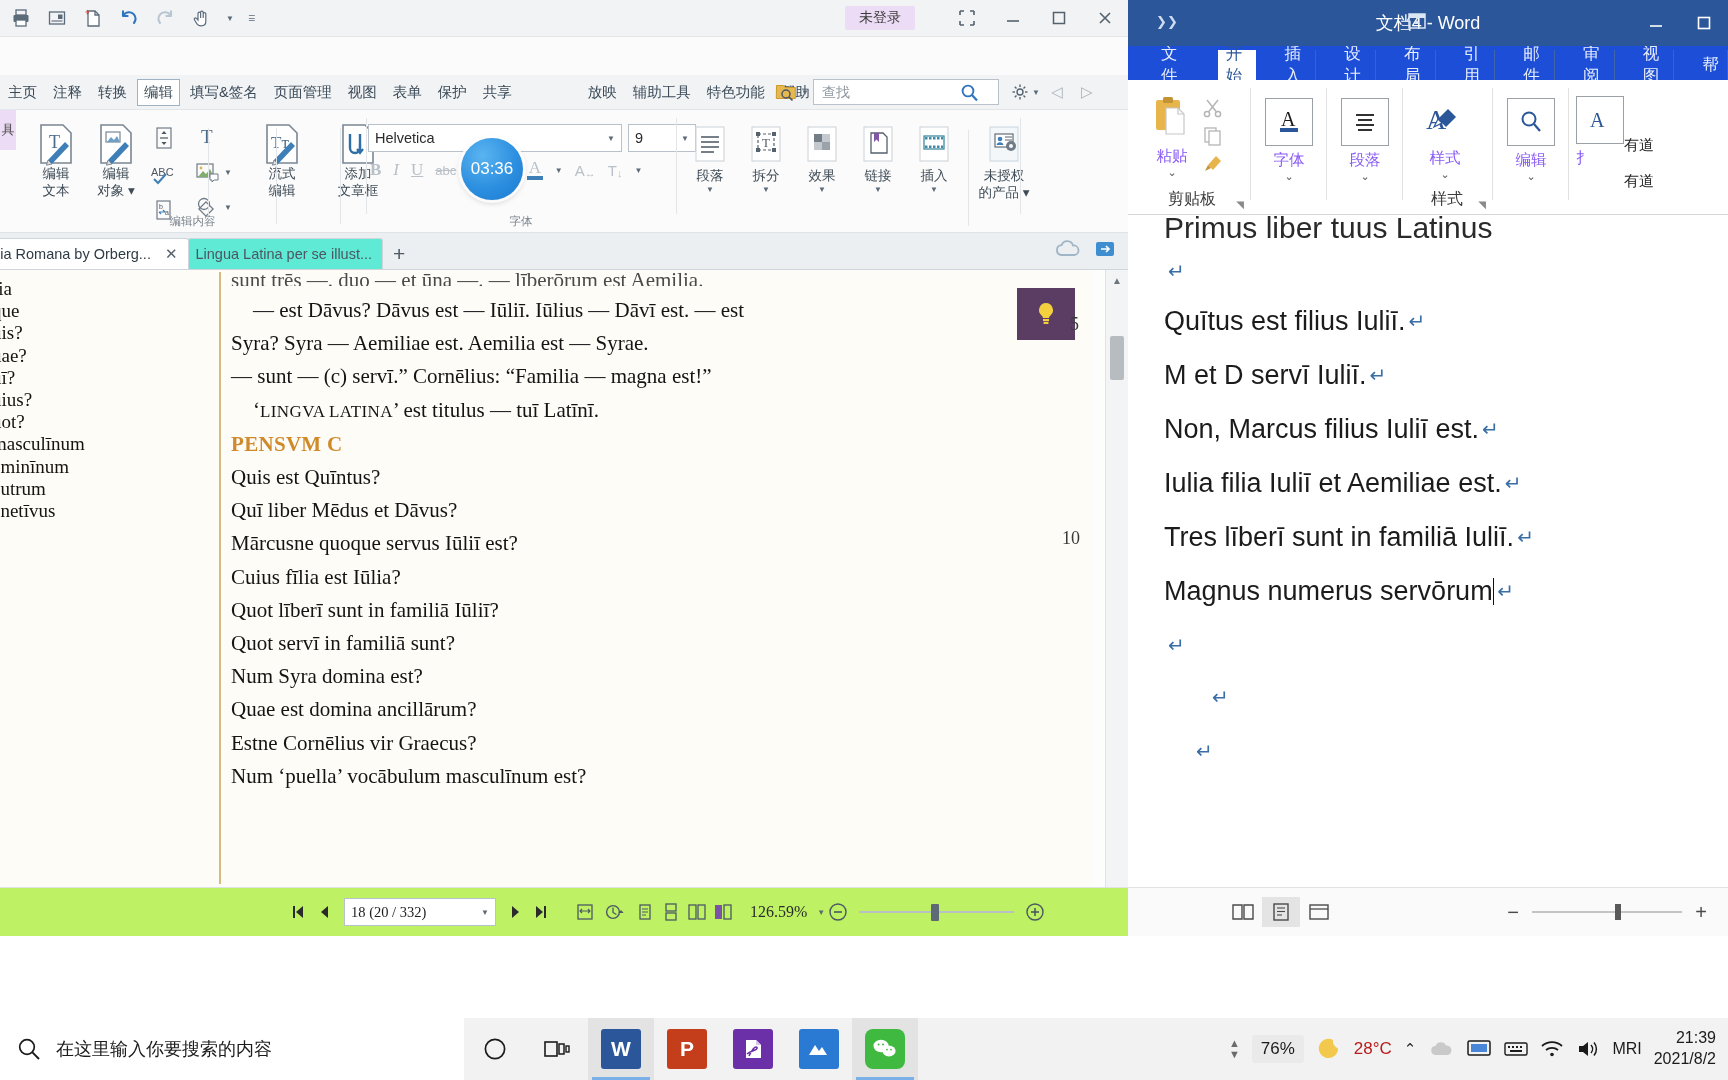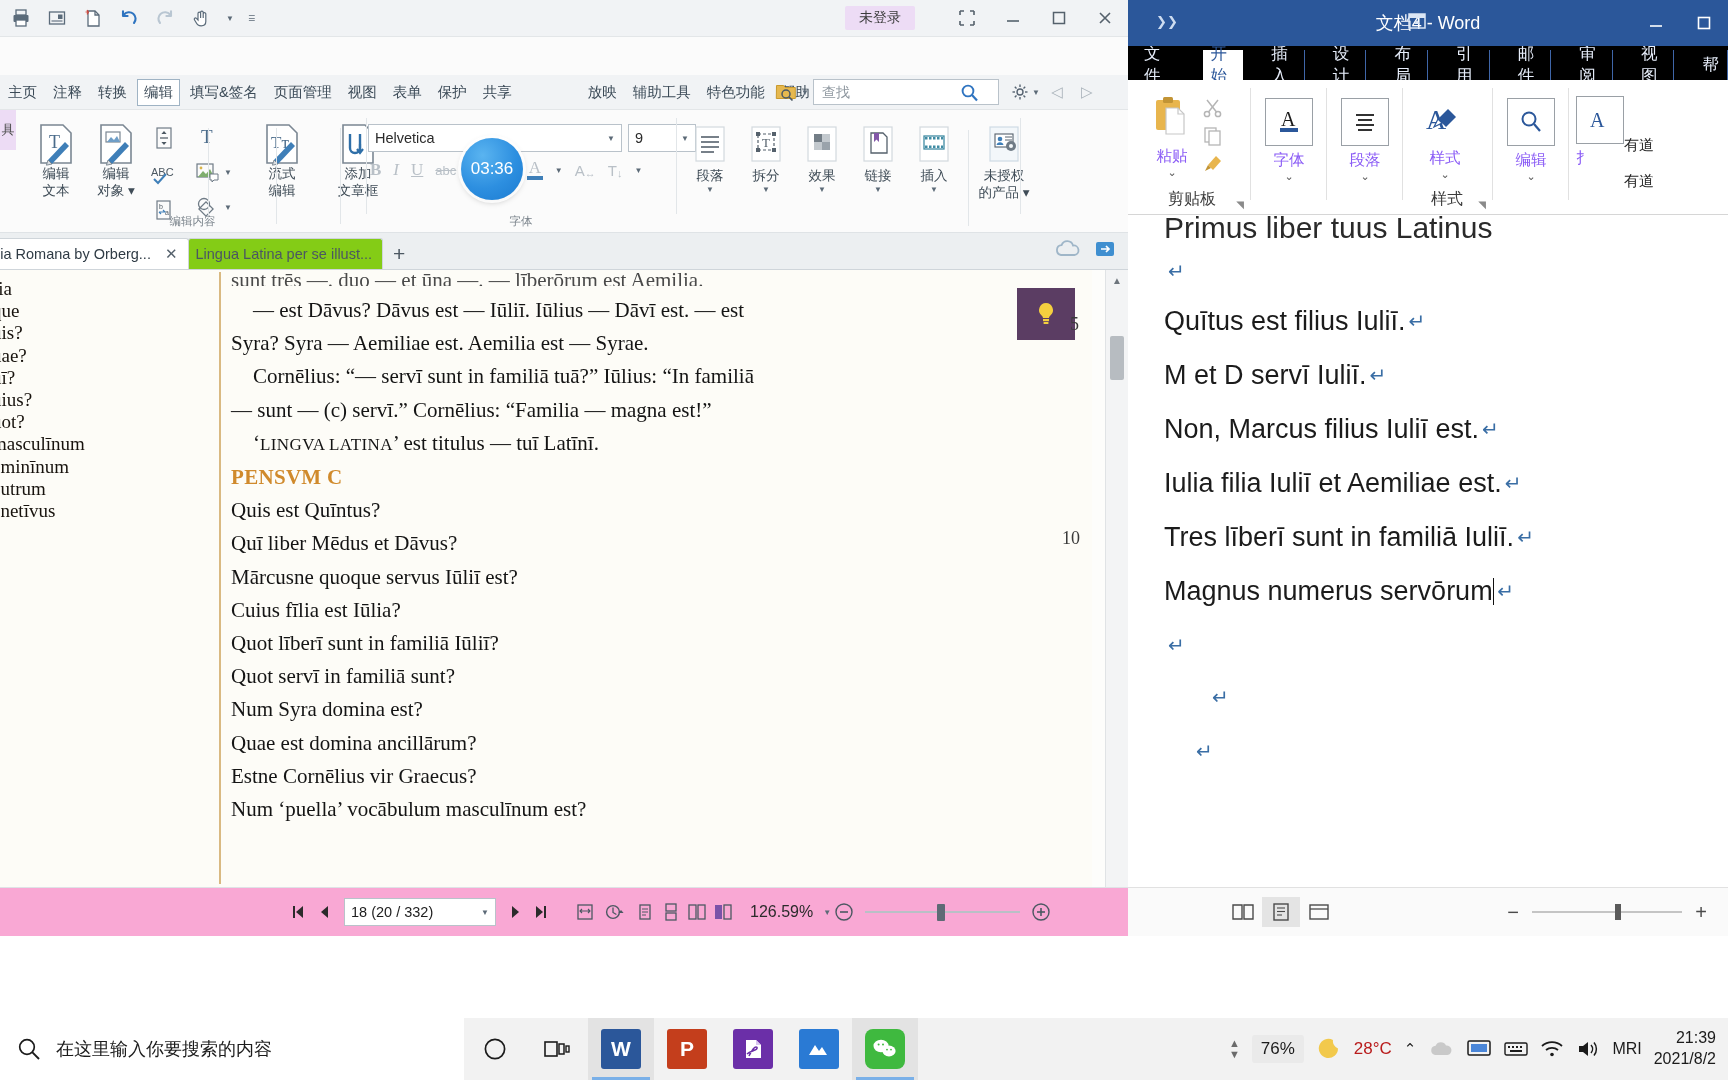--- a/index.html
+++ b/index.html
@@ -47,21 +47,21 @@
   .fx-fmtrow .it{display:flex;align-items:flex-end;}
 
   .fx-timer{position:absolute;left:461px;top:28px;width:62px;height:62px;border-radius:50%;
             background:radial-gradient(circle at 35% 28%,#5ab4f0 0%,#2d8fe0 55%,#1b7ad0 100%);
             box-shadow:0 0 0 3px rgba(255,255,255,.85),0 2px 6px rgba(0,0,0,.25);
             color:#fff;font-size:17px;display:flex;align-items:center;justify-content:center;z-index:40;}
 
   .fx-tabs{position:relative;height:36px;background:#eceff1;border-bottom:1px solid #cfd5da;display:flex;align-items:flex-end;}
   .fx-tab{height:30px;display:flex;align-items:center;padding:0 10px;font-size:14.5px;color:#2f3b45;
           background:#fff;border:1px solid #cfd5da;border-bottom:none;border-radius:3px 3px 0 0;margin-right:-1px;}
-  .fx-tab.inactive{background:#84cc16;color:#4b5762;padding-left:7px;}
+  .fx-tab.inactive{background:#5eead4;color:#4b5762;padding-left:7px;}
   .fx-tab .x{margin-left:14px;color:#55616c;font-size:15px;}
   .fx-plus{width:34px;height:30px;display:flex;align-items:center;justify-content:center;font-size:21px;color:#4c5862;}
   .fx-cloud{position:absolute;right:46px;top:6px;color:#9fb6c8;}
   .fx-sync{position:absolute;right:12px;top:6px;color:#3f8fd0;}
 
   .fx-doc{position:relative;height:656px;background:#fdfdfb;overflow:hidden;}
   .pdfpage{position:absolute;left:0;top:0;width:1092px;height:620px;background:#fdfcf7;}
   .margin-col{position:absolute;left:0;top:8px;width:214px;font-family:"Liberation Serif","DejaVu Serif",serif;
               font-size:19px;color:#17120d;line-height:22.2px;}
   .margin-col div{white-space:nowrap;margin-left:-8px;}
@@ -76,37 +76,37 @@
   .linenum{position:absolute;font-family:"Liberation Serif",serif;font-size:18px;color:#3a3a3a;}
   .bulb{position:absolute;left:1017px;top:18px;width:58px;height:52px;background:#5b3d63;display:flex;align-items:center;justify-content:center;}
 
   .fx-hscroll{position:absolute;left:0;bottom:0;width:1092px;height:22px;background:#f1f2f3;border-top:1px solid #e0e3e5;}
   .fx-hthumb{position:absolute;left:211px;top:4px;width:455px;height:12px;background:#b7bcc1;border-radius:2px;}
   .fx-hright{position:absolute;right:6px;top:2px;color:#6d757c;font-size:13px;}
   .fx-vscroll{position:absolute;right:0;top:0;width:22px;height:656px;background:#f3f4f5;border-left:1px solid #e0e3e5;}
   .fx-vthumb{position:absolute;left:4px;top:66px;width:14px;height:44px;background:#b7bcc1;border-radius:2px;}
   .fx-vup,.fx-vdn{position:absolute;left:0;width:22px;height:20px;display:flex;align-items:center;justify-content:center;color:#6d757c;font-size:10px;}
 
-  .fx-status{position:absolute;left:0;bottom:0;width:1128px;height:48px;background:#f9a8d4;border-top:1px solid #dfe3e6;display:flex;align-items:center;}
+  .fx-status{position:absolute;left:0;bottom:0;width:1128px;height:48px;background:#bef264;border-top:1px solid #dfe3e6;display:flex;align-items:center;font-family:Liberation Serif, serif;}
   .fx-sbtn{width:26px;height:30px;display:flex;align-items:center;justify-content:center;color:#4c5862;font-size:14px;}
   .fx-pagebox{width:138px;height:26px;border:1px solid #b9c2ca;background:#fff;display:flex;align-items:center;justify-content:space-between;padding:0 6px;font-size:14.5px;color:#1d1d1d;margin:0 6px;}
   .fx-zoom{font-size:16px;color:#2b2b2b;margin-left:14px;}
   .fx-slider{position:relative;width:155px;height:20px;margin:0 8px;display:flex;align-items:center;}
   .fx-track{position:absolute;left:0;right:0;height:2px;background:#b9c0c6;}
   .fx-knob{position:absolute;left:72px;width:8px;height:17px;background:#5e6a75;border-radius:1px;}
 
   
   .word{position:absolute;left:1128px;top:0;width:600px;height:936px;background:#fff;overflow:hidden;}
   .wd-title{height:46px;background:#2b579a;position:relative;display:flex;align-items:center;}
   .wd-chev{position:absolute;left:28px;top:14px;color:#cddcf0;font-size:13px;}
   .wd-t{position:absolute;left:0;right:0;text-align:center;color:#fff;font-size:18px;}
   .wd-restore{position:absolute;left:278px;top:11px;color:#dbe6f5;}
   .wd-wbtns{position:absolute;right:0;top:0;height:46px;display:flex;}
   .wd-wbtn{width:48px;height:46px;display:flex;align-items:center;justify-content:center;color:#fff;font-size:16px;}
-  .wd-tabs{height:34px;background:#000000;display:flex;align-items:flex-end;padding-left:8px;gap:20px;}
+  .wd-tabs{height:34px;background:#1d4ed8;display:flex;align-items:flex-end;padding-left:25px;gap:20px;}
   .wd-tab{height:30px;padding:0 8px;display:flex;align-items:center;font-size:16.5px;color:#e7eefb;border-right:1px solid #3f66a8;}
   .wd-tab.first{border-right:none;padding-right:14px;}
   .wd-tab.active{background:#fff;color:#2b579a;border-right:none;}
   .wd-ribbon{position:relative;height:134px;background:#fff;border-bottom:1px solid #d6d6d6;}
   .wd-grp{position:absolute;top:0;height:134px;}
   .wd-glbl{position:absolute;bottom:4px;width:100%;text-align:center;font-size:16px;color:#3b3b3b;}
   .wd-gsep{position:absolute;top:8px;width:1px;height:112px;background:#e1e1e1;}
   .wd-bigbtn{display:flex;flex-direction:column;align-items:center;}
   .wd-bigbtn .t{font-size:15.5px;color:#8b5cf6;margin-top:4px;}
   .wd-bigbtn .cv{font-size:11px;color:#5a5a5a;margin-top:-1px;}
@@ -556,21 +556,20 @@
           <div>eutrum</div>
           <div>enetīvus</div>
         </div>
 
         <div class="rule"></div>
 
         <div class="body-col">
           <div class="clip">sunt trēs —. duo — et ūna —. — līberōrum est Aemilia.</div>
           <p class="ind" style="margin-top:24px;">— est Dāvus? Dāvus est — Iūliī. Iūlius — Dāvī est. — est</p>
           <p>Syra? Syra — Aemiliae est. Aemilia est — Syrae.</p>
-          <p class="ind">Cornēlius: “— servī sunt in familiā tuā?” Iūlius: “In familiā</p>
           <p>— sunt — (c) servī.” Cornēlius: “Familia — magna est!”</p>
           <p class="ind"><span>‘</span><span class="smallcaps">LINGVA LATINA</span><span>’ est titulus — tuī Latīnī.</span></p>
           <p class="pensum">PENSVM C</p>
           <p>Quis est Quīntus?</p>
           <p>Quī liber Mēdus et Dāvus?</p>
           <p>Mārcusne quoque servus Iūliī est?</p>
           <p>Cuius fīlia est Iūlia?</p>
           <p>Quot līberī sunt in familiā Iūliī?</p>
           <p>Quot servī in familiā sunt?</p>
           <p>Num Syra domina est?</p>

